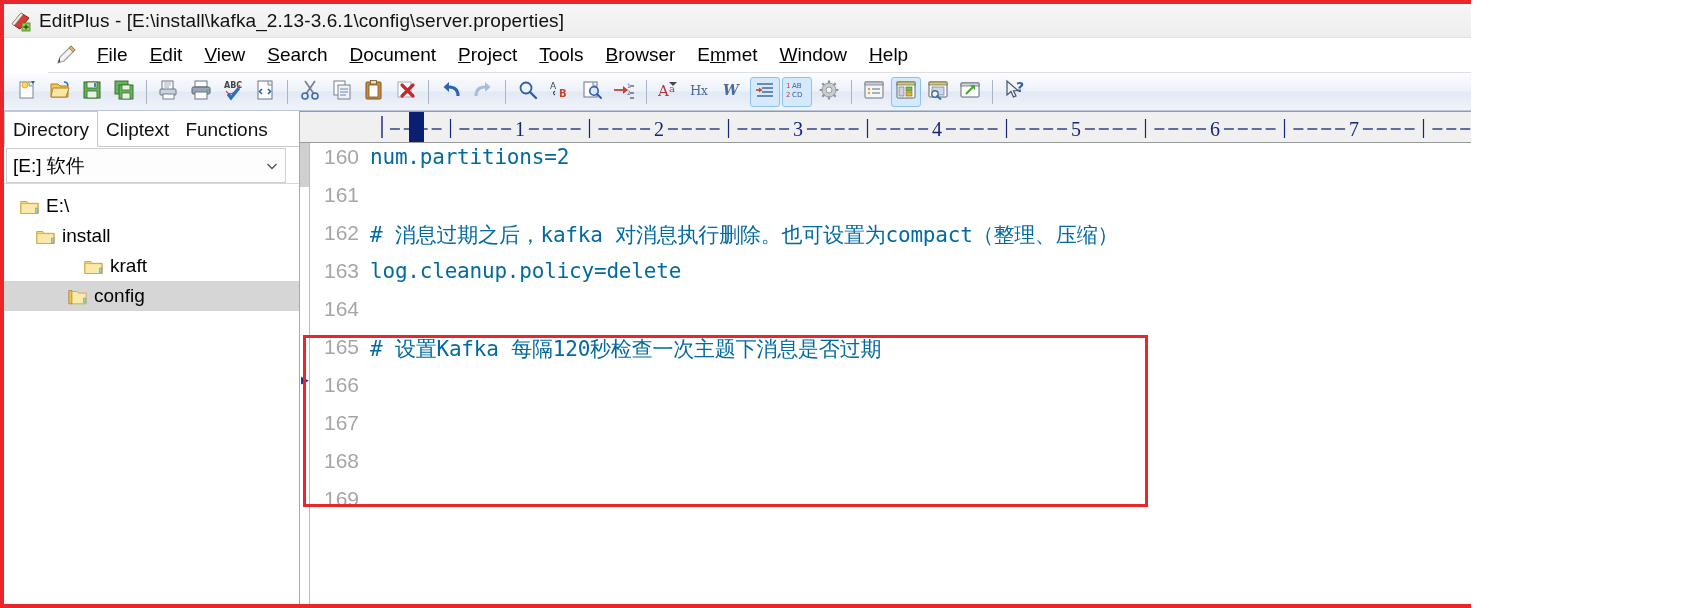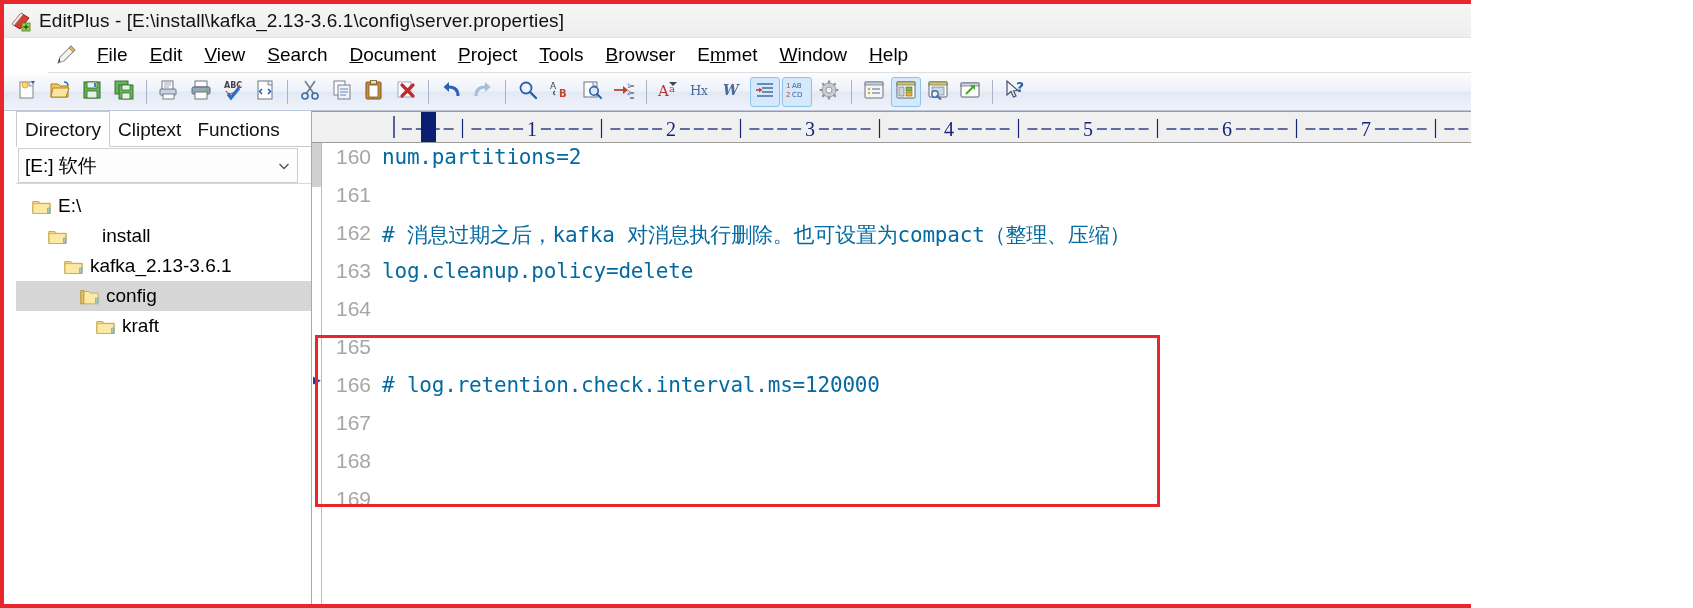--- a/index.html
+++ b/index.html
@@ -122,21 +122,20 @@
     margin: 0 6px;
     flex: 0 0 auto;
   }
 
   
   .body-split {
     flex: 1 1 auto;
     display: flex;
     min-height: 0;
     background: #ffffff;
-    padding-left: 12px;
   }
 
   
   .dock {
     width: 296px;
     flex: 0 0 auto;
     display: flex;
     flex-direction: column;
     background: #ffffff;
     border-right: 1px solid #a9a9a9;
@@ -628,51 +627,43 @@
 
         <div class="tree" id="dir-tree">
             <div class="tree-row" style="padding-left: 16px;">
               <span class="folder"><svg width="19" height="16" viewBox="0 0 19 16">
                   <path d="M0.8 2.5 h6 l1.6 1.8 h9.8 v10.2 h-17.4z" fill="#f6d87a" stroke="#c8a13a" stroke-width="0.9"></path>
                   <path d="M1 4.6 h16.8 v9.9 h-16.8z" fill="#fbe9a8" stroke="#c8a13a" stroke-width="0.7"></path>
                   <path d="M15.5 9 h2.2 v4.8 h-2.2z" fill="#9ccfe4" stroke="#5d9db6" stroke-width="0.6"></path>
                 </svg></span>
               <span>E:\</span>
             </div>
-            <div class="tree-row" style="padding-left: 32px; gap: 28px;">
+            <div class="tree-row" style="padding-left: 32px;">
               <span class="folder"><svg width="19" height="16" viewBox="0 0 19 16">
                   <path d="M0.8 2.5 h6 l1.6 1.8 h9.8 v10.2 h-17.4z" fill="#f6d87a" stroke="#c8a13a" stroke-width="0.9"></path>
                   <path d="M1 4.6 h16.8 v9.9 h-16.8z" fill="#fbe9a8" stroke="#c8a13a" stroke-width="0.7"></path>
                   <path d="M15.5 9 h2.2 v4.8 h-2.2z" fill="#9ccfe4" stroke="#5d9db6" stroke-width="0.6"></path>
                 </svg></span>
               <span>install</span>
             </div>
-            <div class="tree-row" style="padding-left: 48px;">
+            <div class="tree-row" style="padding-left: 80px;">
               <span class="folder"><svg width="19" height="16" viewBox="0 0 19 16">
                   <path d="M0.8 2.5 h6 l1.6 1.8 h9.8 v10.2 h-17.4z" fill="#f6d87a" stroke="#c8a13a" stroke-width="0.9"></path>
                   <path d="M1 4.6 h16.8 v9.9 h-16.8z" fill="#fbe9a8" stroke="#c8a13a" stroke-width="0.7"></path>
                   <path d="M15.5 9 h2.2 v4.8 h-2.2z" fill="#9ccfe4" stroke="#5d9db6" stroke-width="0.6"></path>
                 </svg></span>
-              <span>kafka_2.13-3.6.1</span>
+              <span>kraft</span>
             </div>
             <div class="tree-row sel" style="padding-left: 64px;">
               <span class="folder"><svg width="19" height="16" viewBox="0 0 19 16">
                   <path d="M0.8 1.6 h3.2 v13.2 h-3.2z" fill="#e9c45c" stroke="#a8821f" stroke-width="0.8"></path>
                   <path d="M4 2.5 h5 l1.4 1.6 h7.8 v10.7 h-14.2z" fill="#fbe9a8" stroke="#c8a13a" stroke-width="0.8"></path>
                   <path d="M15.5 9 h2.2 v4.8 h-2.2z" fill="#9ccfe4" stroke="#5d9db6" stroke-width="0.6"></path>
                 </svg></span>
               <span>config</span>
-            </div>
-            <div class="tree-row" style="padding-left: 80px;">
-              <span class="folder"><svg width="19" height="16" viewBox="0 0 19 16">
-                  <path d="M0.8 2.5 h6 l1.6 1.8 h9.8 v10.2 h-17.4z" fill="#f6d87a" stroke="#c8a13a" stroke-width="0.9"></path>
-                  <path d="M1 4.6 h16.8 v9.9 h-16.8z" fill="#fbe9a8" stroke="#c8a13a" stroke-width="0.7"></path>
-                  <path d="M15.5 9 h2.2 v4.8 h-2.2z" fill="#9ccfe4" stroke="#5d9db6" stroke-width="0.6"></path>
-                </svg></span>
-              <span>kraft</span>
             </div>
           </div>
       </div>
 
       <div class="editor-wrap">
 
         <div class="ruler">
           <svg class="ruler-ticks" id="ruler-svg" width="1400" height="30" viewBox="0 0 1400 30">
               <path d="M1 4 V26" stroke="#14257a" stroke-width="1.4"></path>
               <path d="M8.9 17 h10" stroke="#14257a" stroke-width="1.3"></path>
@@ -803,25 +794,25 @@
                 <span class="code-text">log.cleanup.policy=delete</span>
               </div>
               <div class="code-row">
                 <span class="marker"></span>
                 <span class="lineno">164</span>
                 <span class="code-text"></span>
               </div>
               <div class="code-row">
                 <span class="marker"></span>
                 <span class="lineno">165</span>
+                <span class="code-text"># 设置Kafka 每隔120秒检查一次主题下消息是否过期</span>
               </div>
               <div class="code-row">
                 <span class="marker">▶</span>
                 <span class="lineno">166</span>
-                <span class="code-text"># log.retention.check.interval.ms=120000</span>
               </div>
               <div class="code-row">
                 <span class="marker"></span>
                 <span class="lineno">167</span>
                 <span class="code-text"></span>
               </div>
               <div class="code-row">
                 <span class="marker"></span>
                 <span class="lineno">168</span>
                 <span class="code-text"></span>

